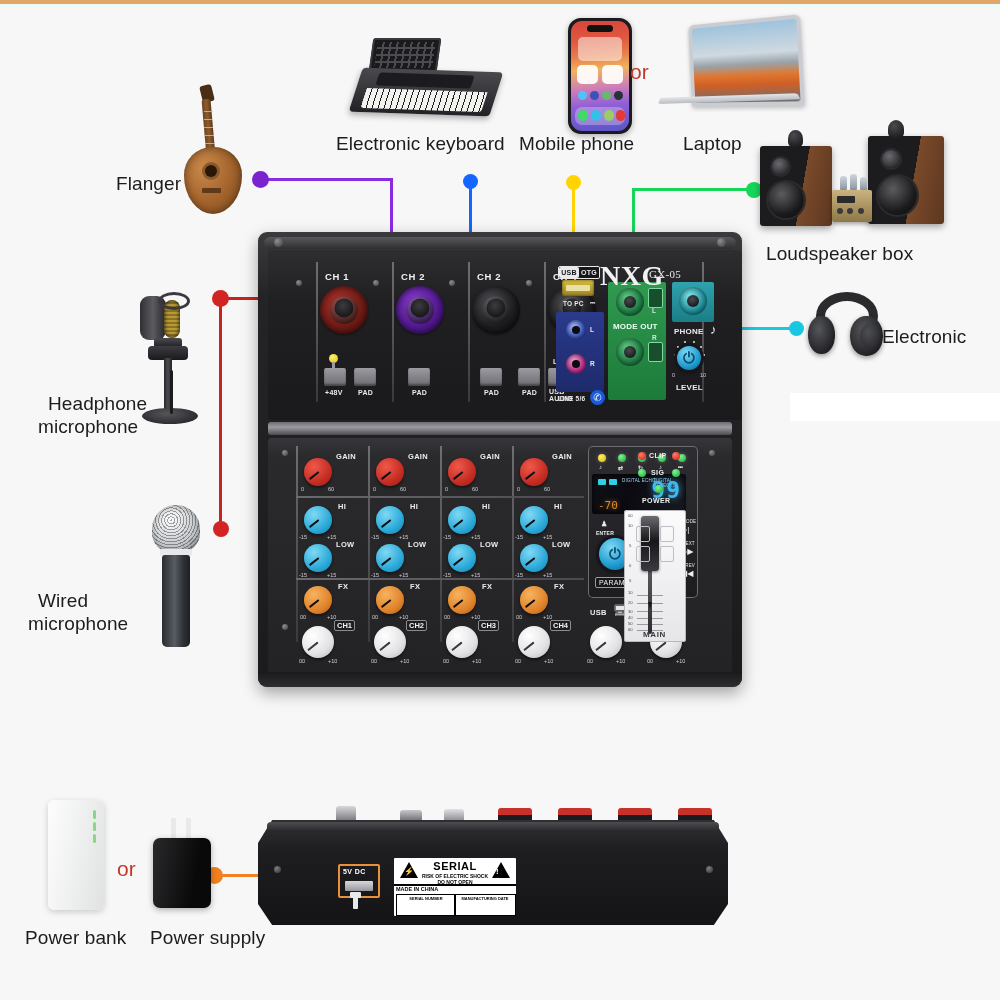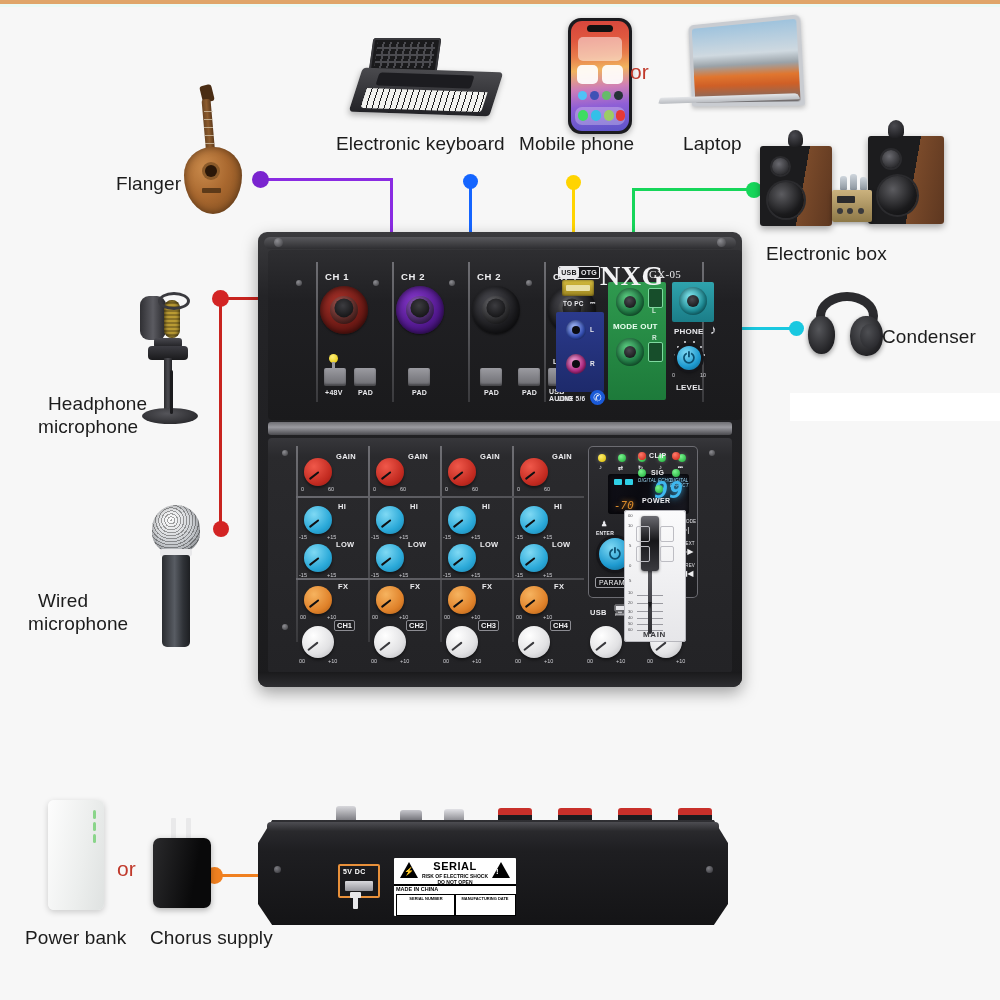--- a/index.html
+++ b/index.html
@@ -323,29 +323,29 @@
   <div class="abs" style="left:128px;top:-8px;width:16px;height:18px;border-radius:50% 50% 30% 30%;background:radial-gradient(circle at 38% 32%,#4a4a50,#121214);"></div>
   <div class="tube" style="left:80px;top:48px;width:7px;height:14px;"></div>
   <div class="tube" style="left:90px;top:46px;width:7px;height:16px;"></div>
   <div class="tube" style="left:100px;top:49px;width:7px;height:13px;"></div>
   <div class="amp" style="left:72px;top:62px;width:40px;height:32px;"></div>
   <div class="abs" style="left:77px;top:68px;width:18px;height:7px;background:#2a2a2c;border-radius:1px;"></div>
   <div class="abs" style="left:77px;top:80px;width:6px;height:6px;border-radius:50%;background:#3a3a3c;"></div>
   <div class="abs" style="left:87px;top:80px;width:6px;height:6px;border-radius:50%;background:#3a3a3c;"></div>
   <div class="abs" style="left:98px;top:80px;width:6px;height:6px;border-radius:50%;background:#3a3a3c;"></div>
 </div>
-<div class="lbl" style="left:766px;top:243px;">Electronic box</div>
+<div class="lbl" style="left:766px;top:243px;">Loudspeaker box</div>
 
 <div class="dev" style="left:808px;top:290px;width:78px;height:72px;">
   <div class="hp-band" style="left:8px;top:2px;width:62px;height:48px;"></div>
   <div class="hp-cup" style="left:0;top:26px;width:27px;height:38px;"></div>
   <div class="hp-cup" style="left:42px;top:26px;width:33px;height:40px;"></div>
   <div class="abs" style="left:52px;top:34px;width:20px;height:24px;border-radius:48%;background:radial-gradient(ellipse at 40% 34%,#4e4f53,#202024);"></div>
 </div>
-<div class="lbl" style="left:882px;top:326px;">Condenser</div>
+<div class="lbl" style="left:882px;top:326px;">Electronic</div>
 
 <div class="dev" style="left:128px;top:290px;width:92px;height:138px;">
   <div class="cm-body" style="left:12px;top:6px;width:26px;height:44px;"></div>
   <div class="cm-grille" style="left:36px;top:10px;width:16px;height:38px;"></div>
   <div class="cm-ring" style="left:30px;top:2px;width:26px;height:12px;"></div>
   <div class="abs" style="left:26px;top:48px;width:28px;height:10px;border-radius:3px;background:linear-gradient(#4a4a50,#1d1d20);"></div>
   <div class="abs" style="left:20px;top:56px;width:40px;height:14px;border-radius:4px;background:linear-gradient(#3c3c42,#1a1a1c);"></div>
   <div class="cm-stem" style="left:36px;top:68px;width:8px;height:56px;"></div>
   <div class="cm-base" style="left:14px;top:118px;width:56px;height:16px;"></div>
   <div class="abs" style="left:42px;top:80px;width:3px;height:44px;background:#1b1b1e;border-radius:2px;"></div>
@@ -368,21 +368,21 @@
   <div class="pb-leds" style="left:45px;top:34px;height:9px;"></div>
 </div>
 <div class="lbl" style="left:25px;top:927px;">Power bank</div>
 <div class="or" style="left:117px;top:857px;">or</div>
 
 <div class="dev" style="left:153px;top:818px;width:58px;height:92px;">
   <div class="ps-pin" style="left:18px;top:0;width:5px;height:22px;"></div>
   <div class="ps-pin" style="left:33px;top:0;width:5px;height:22px;"></div>
   <div class="ps" style="left:0;top:20px;width:58px;height:70px;"></div>
 </div>
-<div class="lbl" style="left:150px;top:927px;">Chorus supply</div>
+<div class="lbl" style="left:150px;top:927px;">Power supply</div>
 
 <div class="whitepatch" style="left:790px;top:393px;width:210px;height:28px;"></div>
 
 <div id="mixer">
   <div class="mx-shell"></div>
   <div class="mx-bev"></div>
   <div class="mx-screw" style="left:16px;top:6px;"></div>
   <div class="mx-screw" style="left:459px;top:6px;"></div>
 
   <div class="mx-rear">
@@ -675,21 +675,21 @@
       <div class="led" style="left:30px;top:8px;width:8px;height:8px;background:radial-gradient(circle at 36% 32%,#7bf58f,#19a635);"></div>
       <div class="led" style="left:50px;top:8px;width:8px;height:8px;background:radial-gradient(circle at 36% 32%,#7bf58f,#19a635);"></div>
       <div class="led" style="left:70px;top:8px;width:8px;height:8px;background:radial-gradient(circle at 36% 32%,#7bf58f,#19a635);"></div>
       <div class="led" style="left:90px;top:8px;width:8px;height:8px;background:radial-gradient(circle at 36% 32%,#7bf58f,#19a635);"></div>
       <div class="minitxt" style="left:11px;top:18px;font-size:6px;">♪</div>
       <div class="minitxt" style="left:30px;top:18px;font-size:6px;">⇄</div>
       <div class="minitxt" style="left:50px;top:18px;font-size:6px;">↻</div>
       <div class="minitxt" style="left:71px;top:18px;font-size:6px;">♪</div>
       <div class="minitxt" style="left:90px;top:18px;font-size:6px;">⎓</div>
 
-      <div class="lcd" style="left:20px;top:28px;width:81px;height:40px;font-style:italic;">
+      <div class="lcd" style="left:4px;top:28px;width:94px;height:40px;">
         <div class="lcd-chip" style="left:6px;top:5px;width:8px;height:6px;"></div>
         <div class="lcd-chip" style="left:17px;top:5px;width:8px;height:6px;"></div>
         <div class="lcd-tag" style="left:30px;top:4px;">DIGITAL ECHO</div>
         <div class="lcd-tag" style="left:62px;top:4px;">DIGITAL EFFECTS</div>
         <div class="lcd-sub">-70</div>
         <div class="lcd-num">99</div>
       </div>
 
       <div class="minitxt" style="left:8px;top:84px;font-size:5px;">ENTER</div>
       <div class="minitxt" style="left:13px;top:74px;font-size:7px;">♟</div>

